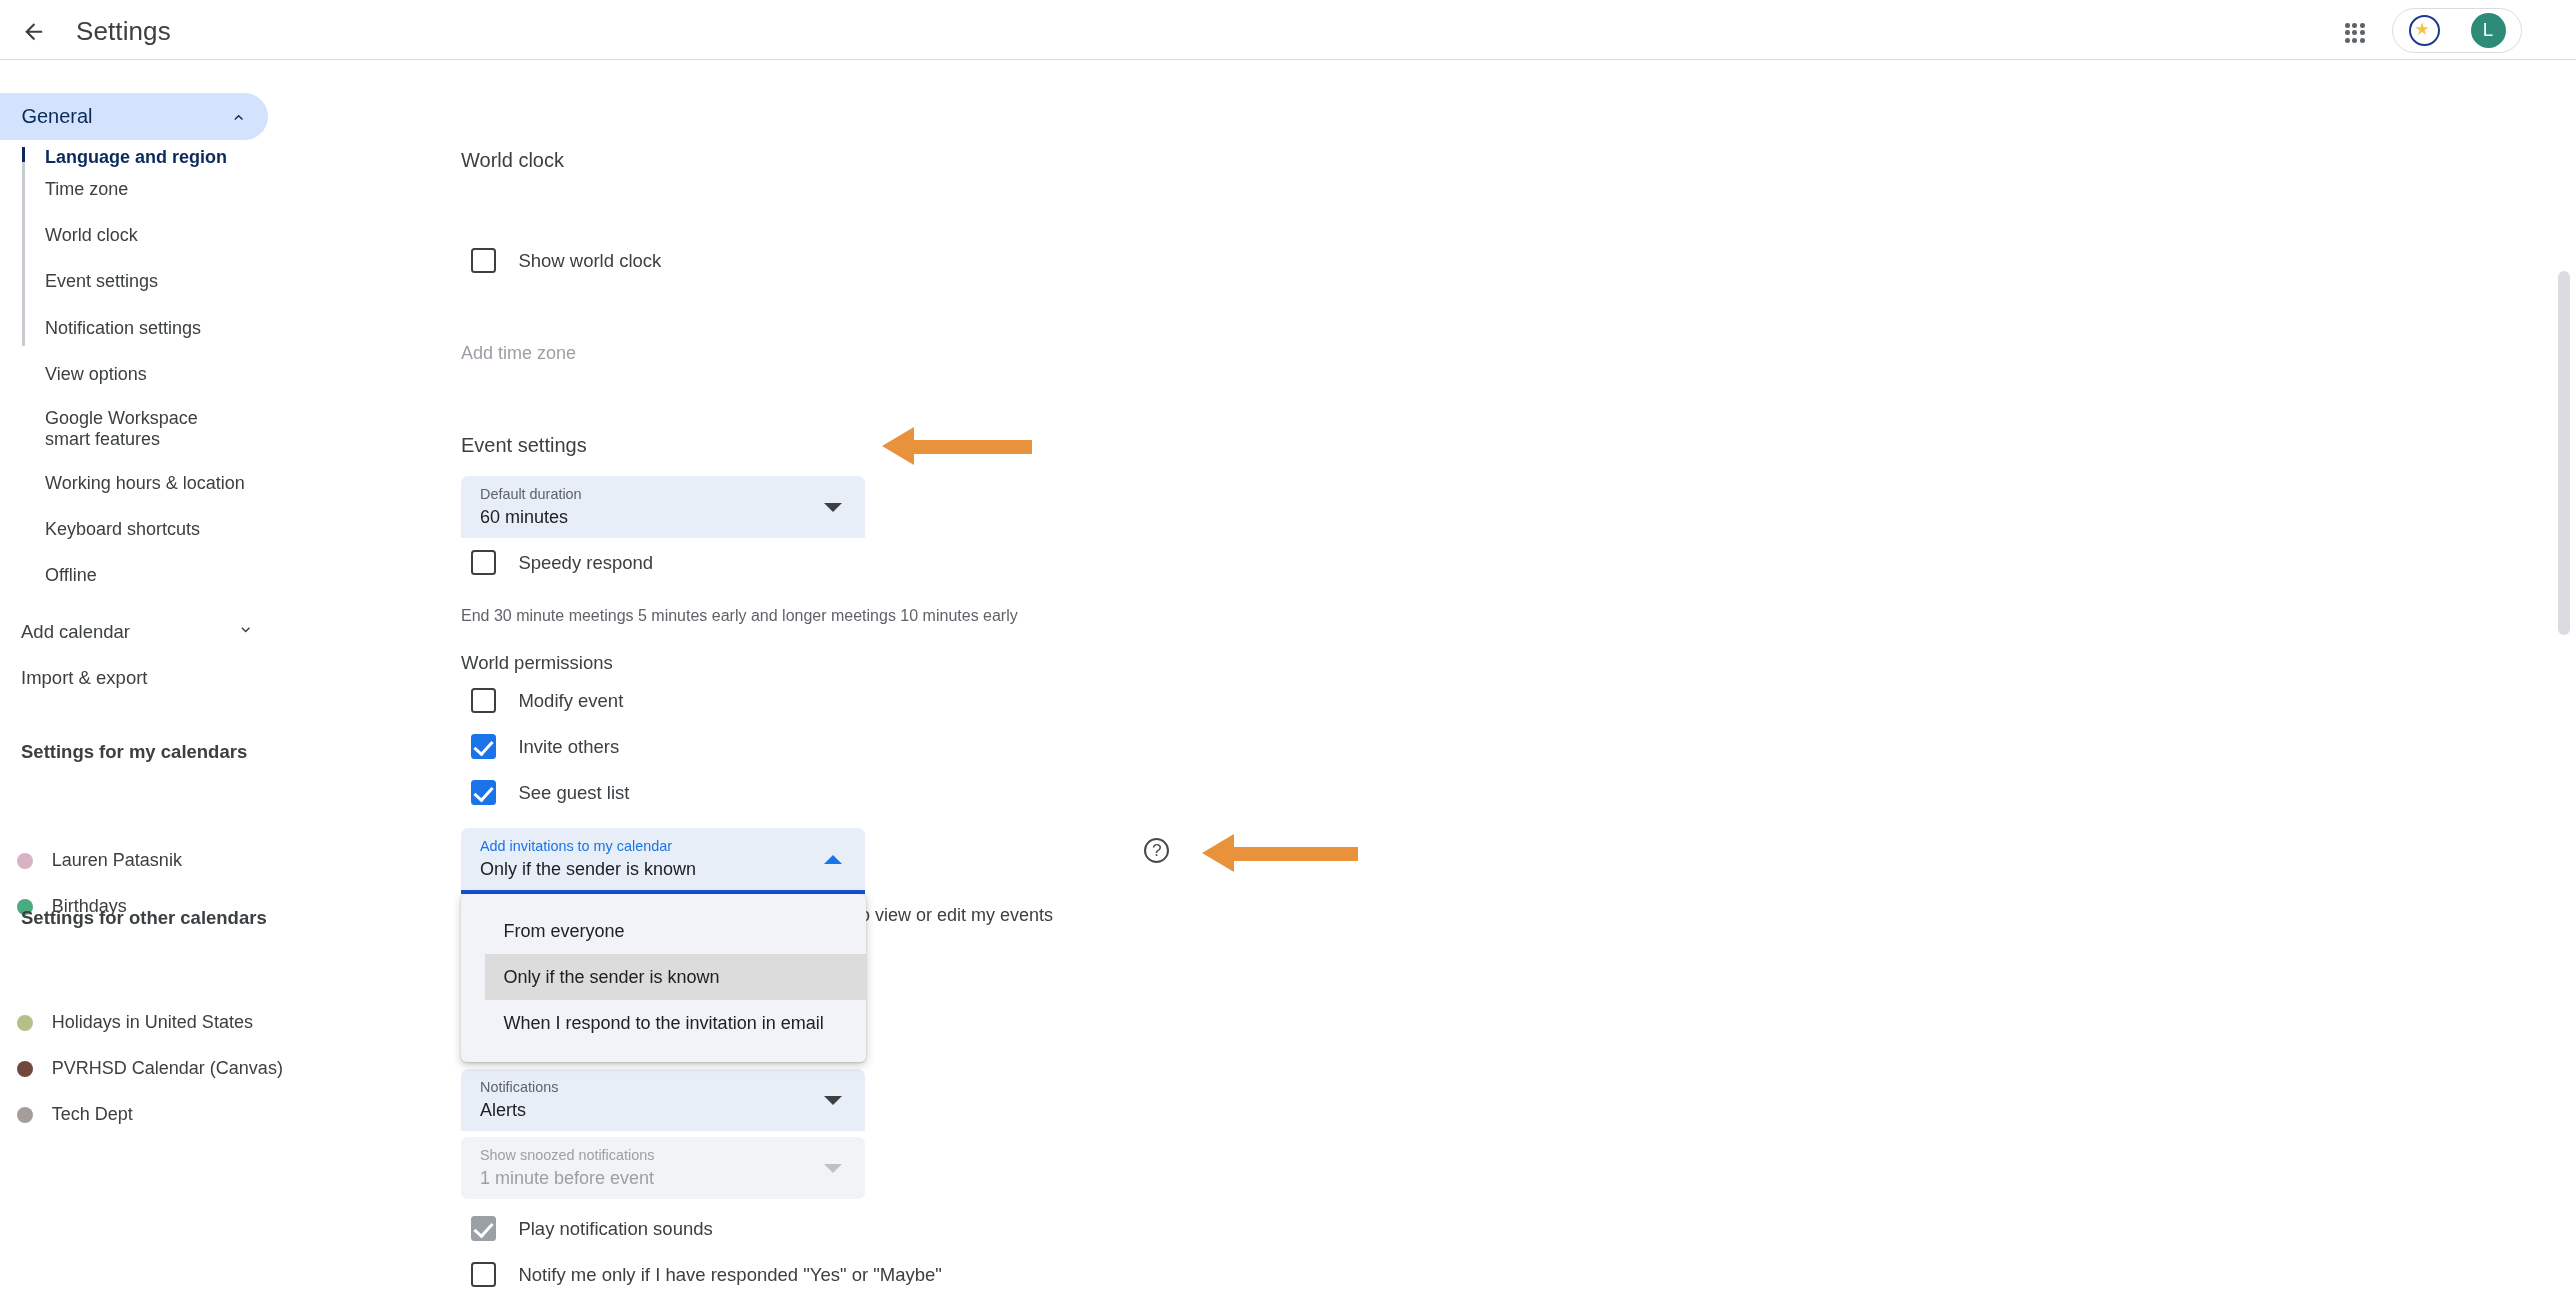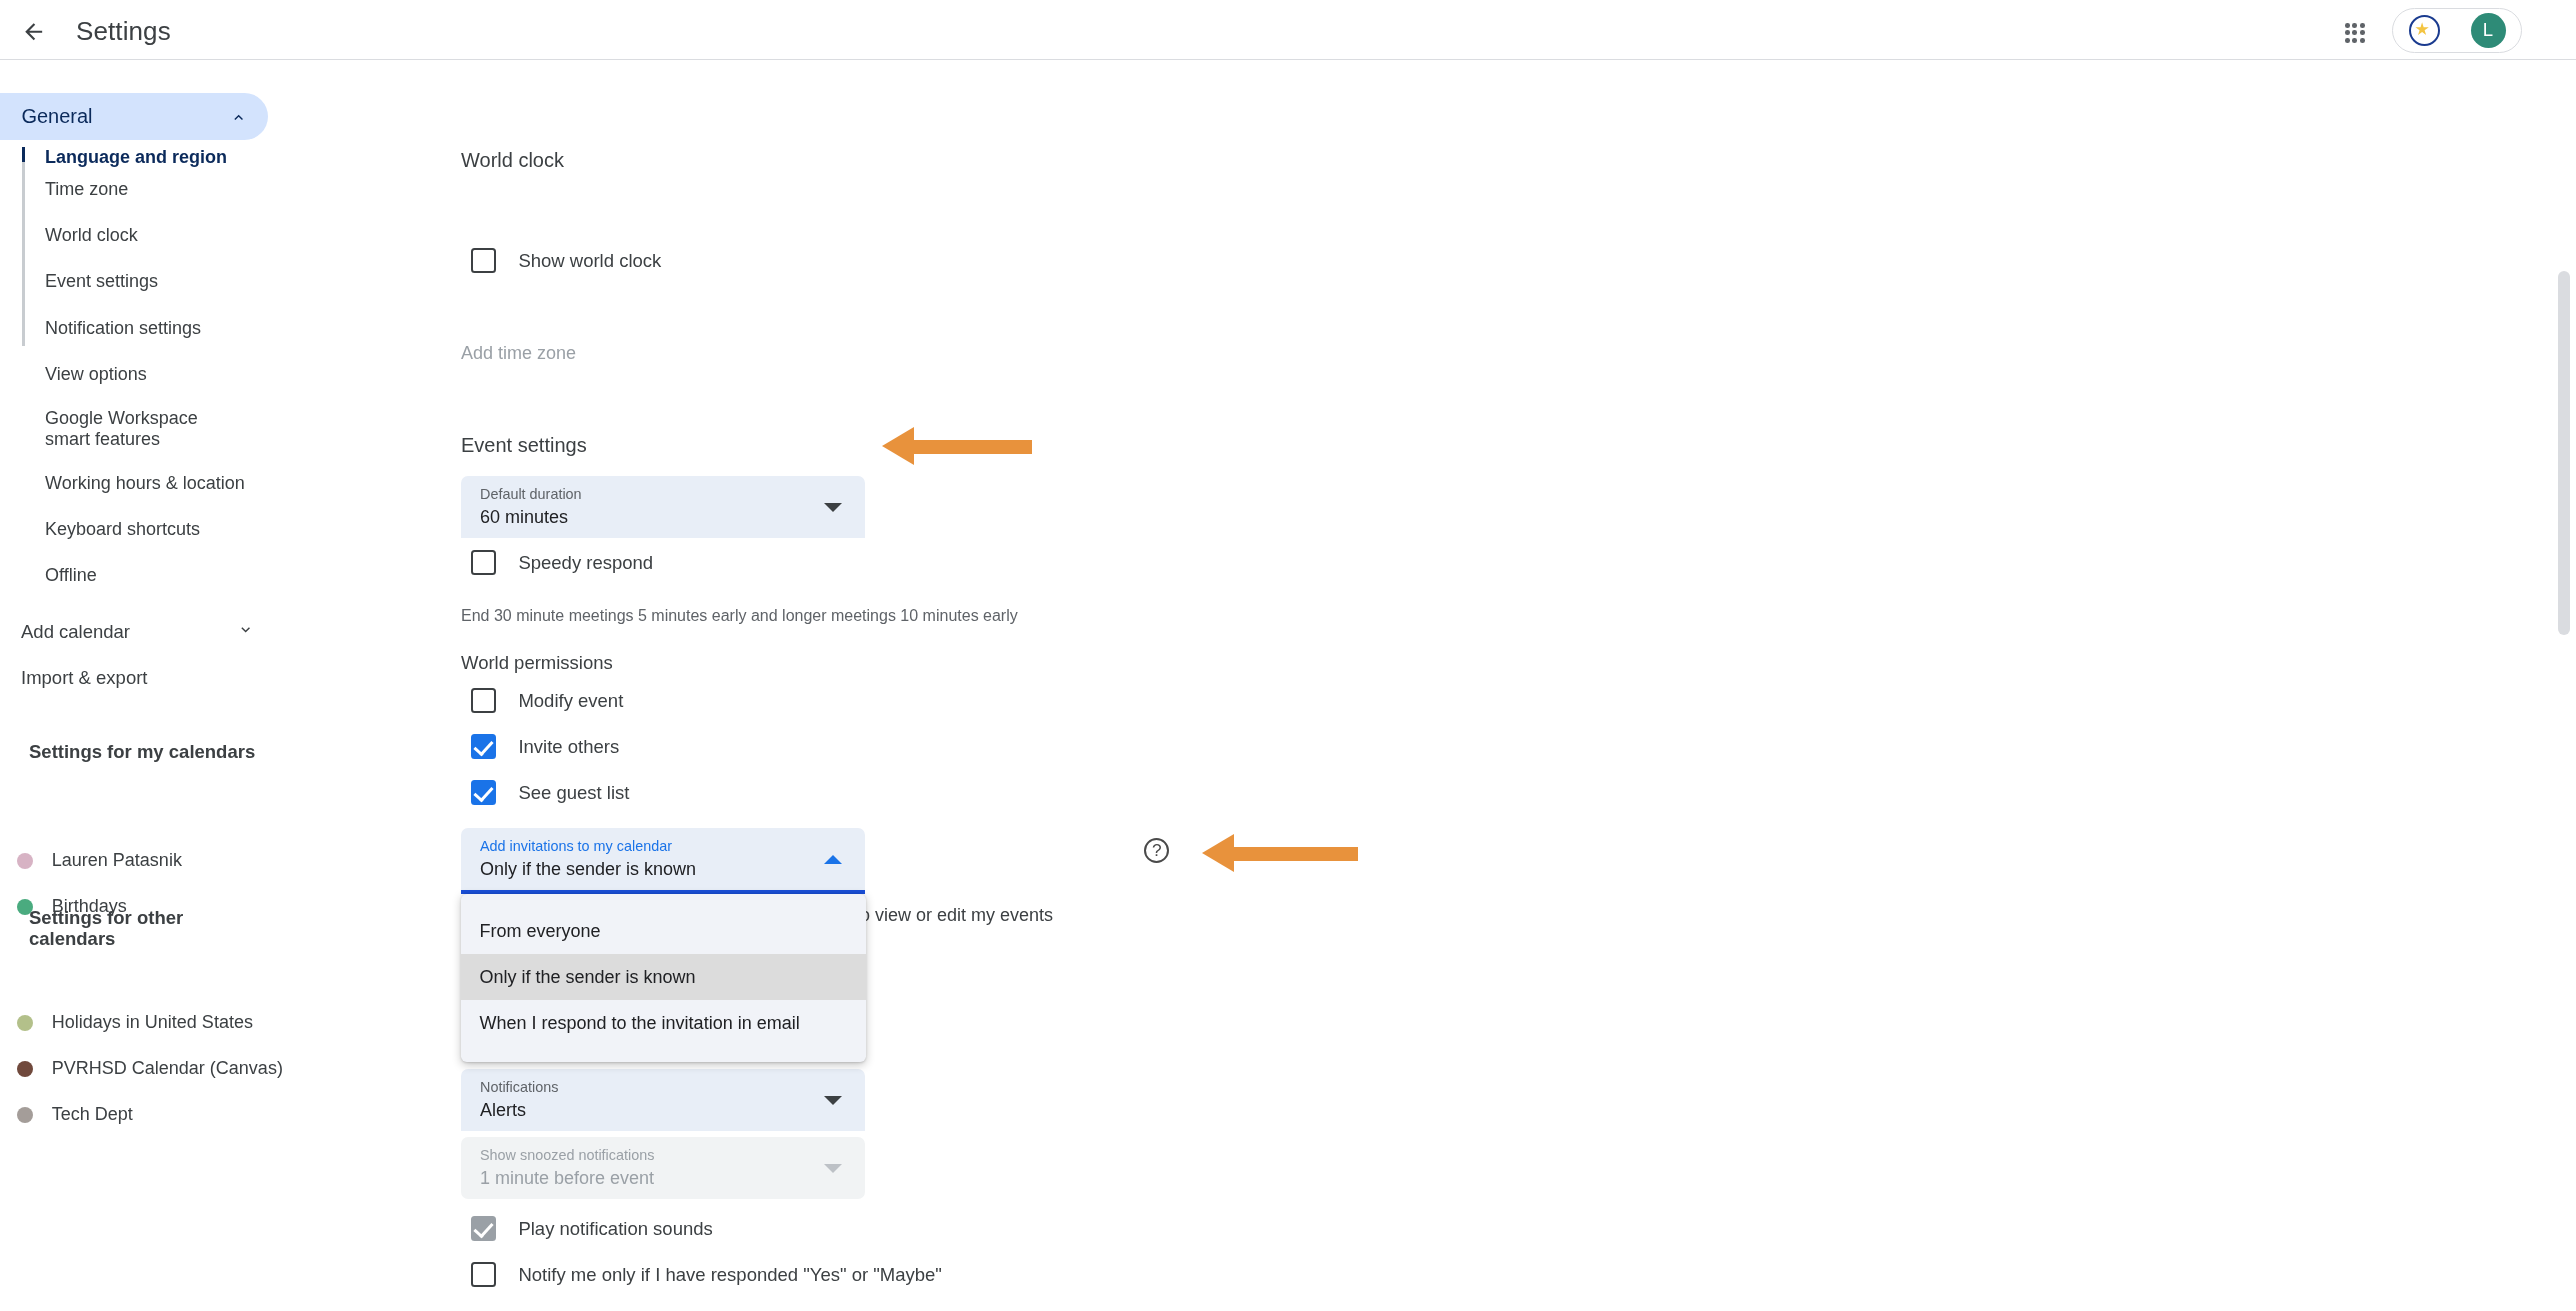--- a/index.html
+++ b/index.html
@@ -94,21 +94,20 @@
     position: absolute; left: 21px;
     font-size: 18.5px; color: #3c4043; cursor: pointer;
     line-height: 21px;
   }
   .nav-chev-right { position: absolute; left: 237px; cursor: pointer; }
 
   .sec-head {
     position: absolute; left: 21px;
     font-size: 18.5px; color: #3c4043; font-weight: bold;
     line-height: 21px;
-    margin-left: 8px;
   }
   .cal-row {
     position: absolute; left: 17.3px;
     display: flex; align-items: center; cursor: pointer;
     width: 242px; height: 23px;
   }
   .cal-dot { width: 16px; height: 16px; border-radius: 50%; flex: 0 0 auto; }
   .cal-name { margin-left: 18.5px; font-size: 18px; color: #3c4043; white-space: nowrap; }
 
   
@@ -180,21 +179,21 @@
     width: 405px;
     background: #f1f3f8;
     border-radius: 5.8px;
     box-shadow: 0 2.3px 9.2px rgba(0,0,0,.22), 0 0.6px 2.3px rgba(0,0,0,.14);
     padding: 14px 0 16px 0;
     z-index: 50;
   }
   .menu-item {
     height: 46px; display: flex; align-items: center;
     padding-left: 18.5px; font-size: 18px; color: #202124;
-    white-space: nowrap; cursor: pointer;
+    white-space: nowrap; cursor: pointer; margin-left: 24px;
   }
   .menu-item.sel { background: #dcdcdc; }
 
   
   .help-icon {
     position: absolute; width: 25.4px; height: 25.4px;
     border: 2.3px solid #4a4a4a; border-radius: 50%;
     display: flex; align-items: center; justify-content: center;
     font-size: 17.3px; color: #4a4a4a; cursor: pointer;
     line-height: 1;

